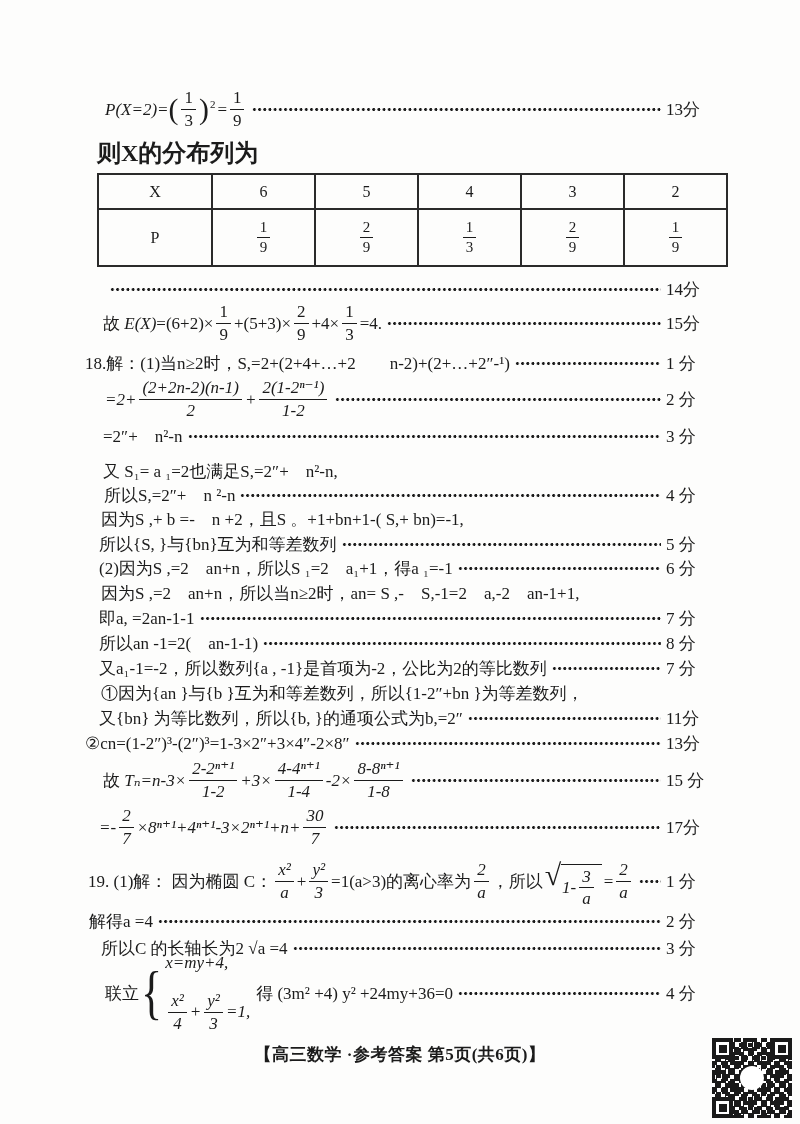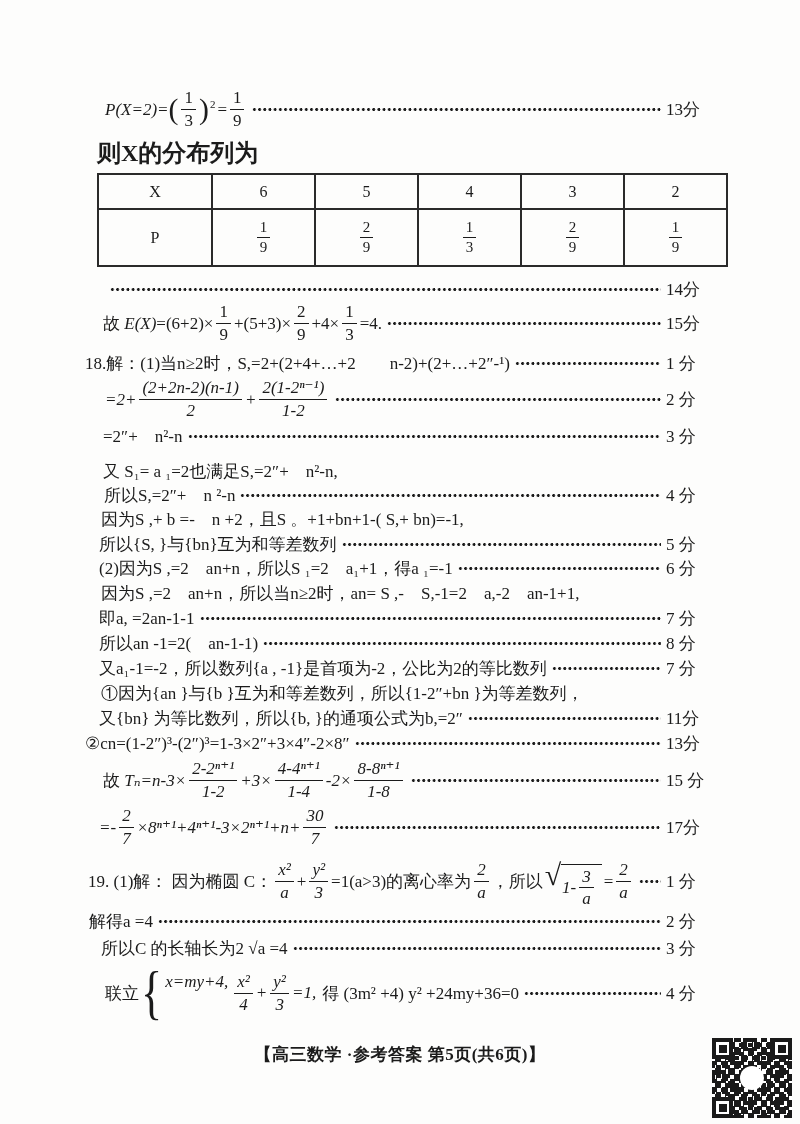--- a/index.html
+++ b/index.html
@@ -30,21 +30,21 @@
   .dist tr:first-child td { height:33px; }
   .dist tr:last-child  td { height:55px; }
   .dist td:first-child { width:112px; }
   .dist .frac { font-size:15px; }
   .sqrt { display:inline-flex; align-items:flex-start; margin:0 2px; }
   .sqrt-sym { font-size:30px; line-height:24px; transform:translateY(4px); }
   .radicand { border-top:1.6px solid #1b1b1b; display:inline-flex; align-items:center;
               padding:2px 5px 0 1px; transform:translateY(5px); }
   .sys { display:flex; align-items:center; }
   .sys-brace { font-size:44px; line-height:0.9; transform:scaleY(1.35); margin:0 3px 0 2px; font-weight:300; }
-  .sys-rows { display:flex; flex-direction:row; gap:3px; font-style:italic; margin-right:6px; }
+  .sys-rows { display:flex; flex-direction:column; gap:18px; font-style:italic; margin-right:6px; }
   .sys-row  { line-height:20px; }
   .sys-row2 { display:flex; align-items:center; line-height:22px; }
   .footer { position:absolute; top:1043px; left:0; width:100%; text-align:center;
             font-size:17px; font-weight:600; letter-spacing:0.5px; }
   .qr { position:absolute; left:712px; top:1038px; width:80px; height:80px; background-color:#fff;
         background-image:
           repeating-conic-gradient(#1a1a1a 0% 25%, transparent 0% 50%),
           repeating-conic-gradient(transparent 0% 25%, #1a1a1a 0% 50%);
         background-size:9px 9px, 13px 13px; background-position:0 0, 3px 4px; }
   .finder { position:absolute; width:21px; height:21px; background:#fff;

